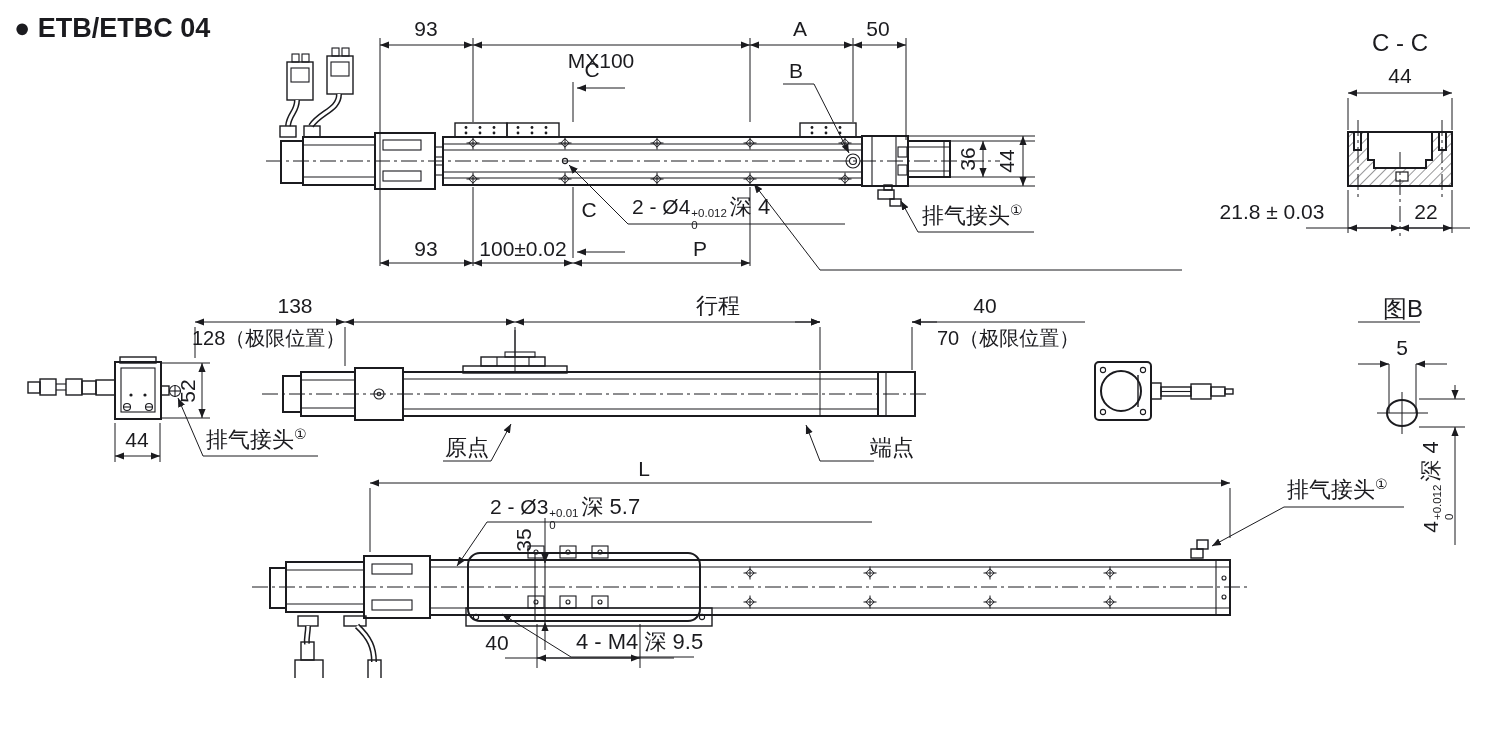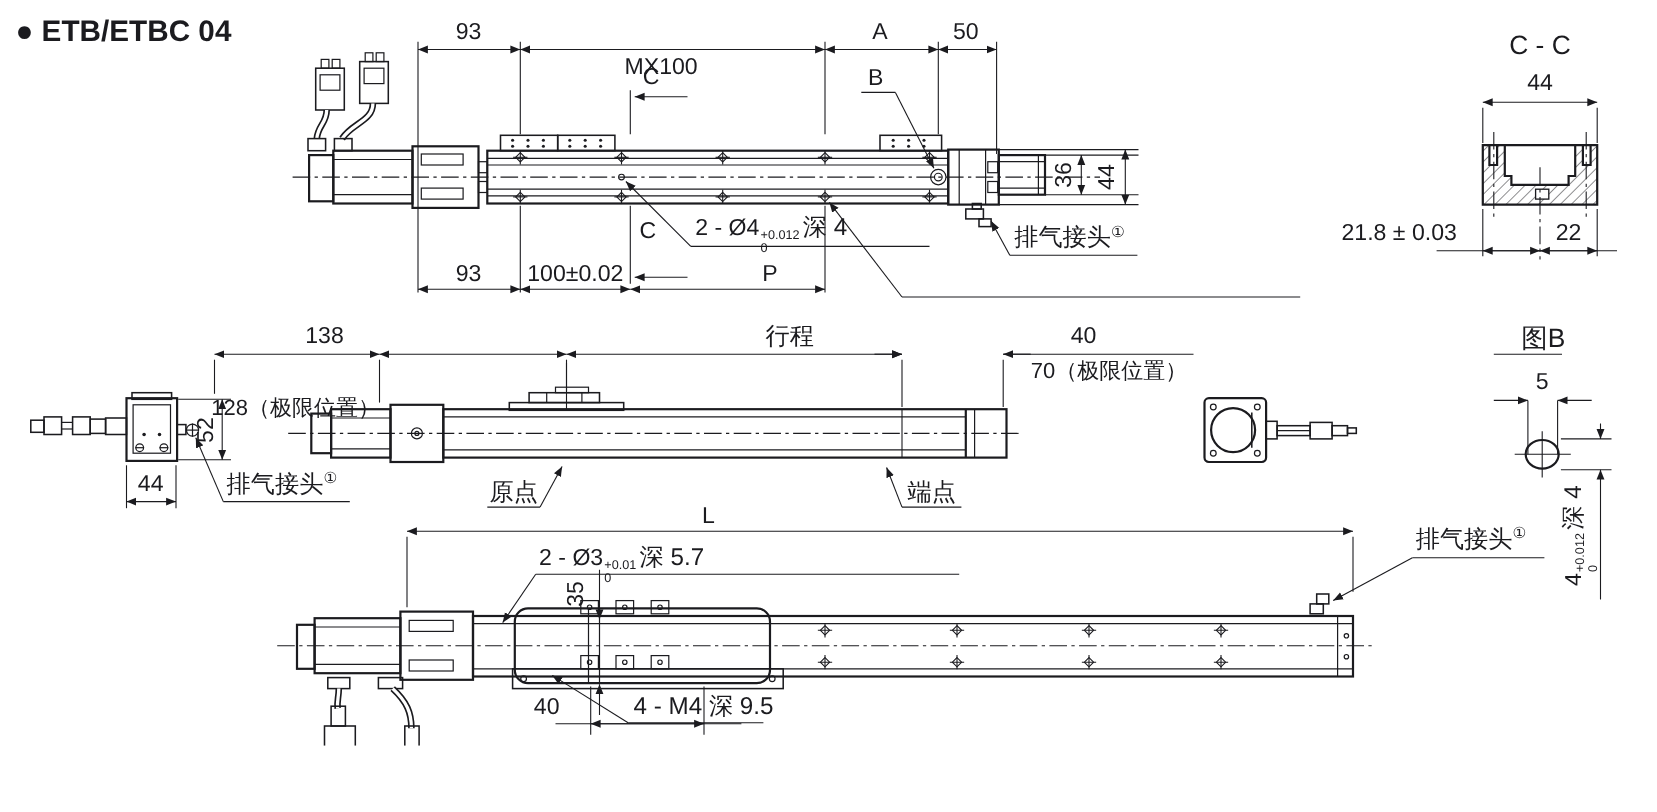--- a/index.html
+++ b/index.html
@@ -433,24 +433,24 @@
 <div class="lbl ctr" style="left:700px;top:249px;">P</div>
 
 <div class="lbl ctr big" style="left:1400px;top:43px;">C - C</div>
 <div class="lbl ctr" style="left:1400px;top:76px;">44</div>
 <div class="lbl ctr" style="left:1272px;top:212px;">21.8 ± 0.03</div>
 <div class="lbl ctr" style="left:1426px;top:212px;">22</div>
 
 <div class="lbl ctr" style="left:258px;top:306px;margin-left:37px;">138</div>
 <div class="lbl ctr cjk" style="left:718px;top:306px;">行程</div>
 <div class="lbl ctr" style="left:985px;top:306px;">40</div>
-<div class="lbl small" style="left:192px;top:328px;margin-top:33px;">128（极限位置）</div>
+<div class="lbl small" style="left:192px;top:328px;">128（极限位置）</div>
 <div class="lbl small" style="left:937px;top:328px;">70（极限位置）</div>
 <div class="lbl ctr cjk" style="left:467px;top:448px;text-align:right;">原点</div>
-<div class="lbl ctr cjk" style="left:847px;top:448px;">端点</div>
+<div class="lbl ctr cjk" style="left:892px;top:448px;">端点</div>
 
 <div class="lbl rot" style="left:188px;top:391px;">52</div>
 <div class="lbl ctr" style="left:137px;top:440px;">44</div>
 <div class="lbl cjk" style="left:206px;top:429px;">
   <span>排气接头</span><span class="sup">①</span>
 </div>
 
 <div class="lbl ctr big" style="left:1388px;top:309px;margin-left:15px;">图B</div>
 <div class="lbl ctr" style="left:1402px;top:348px;">5</div>
 <div class="lbl rot" style="left:1437px;top:487px;">

